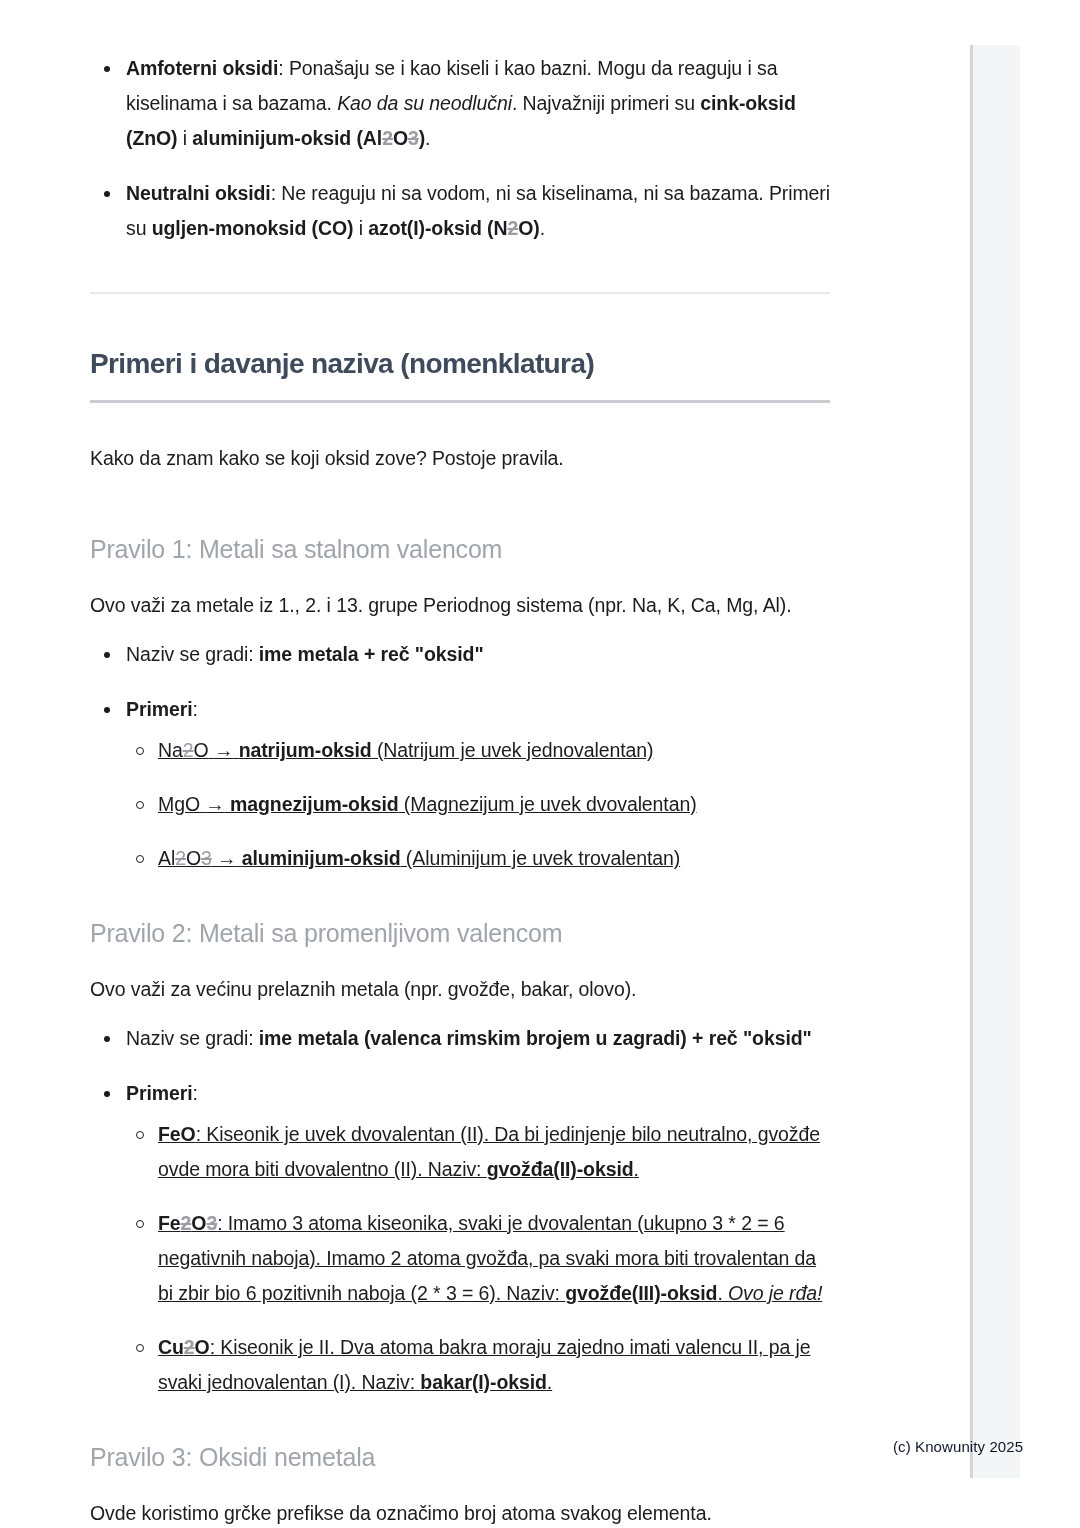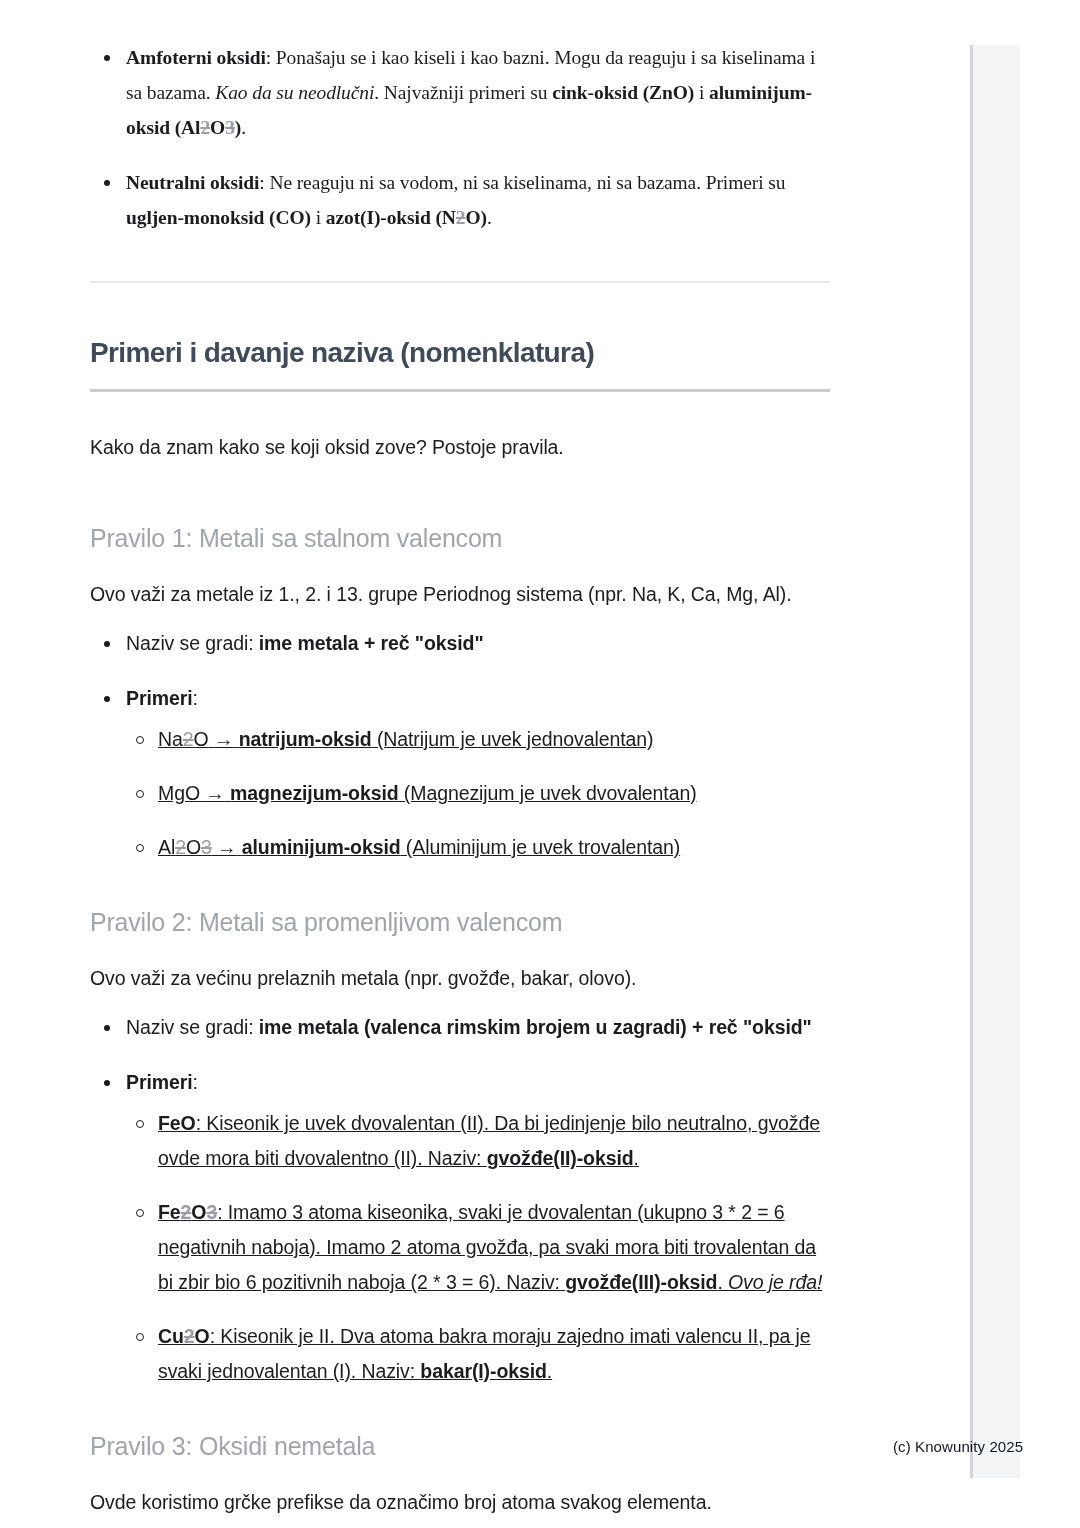--- a/index.html
+++ b/index.html
@@ -157,21 +157,21 @@
     z-index: 5;
   }
 </style>
 </head>
 <body>
 
 <div id="scroll-strip"></div>
 
 <div id="doc">
 
-  <ul class="lvl1" style="margin-top:0;font-family:Liberation Serif, serif;">
+  <ul class="lvl1" style="margin-top:11px;">
 
     <li class="item">
       <b>Amfoterni oksidi</b><span>: Ponašaju se i kao kiseli i kao bazni. Mogu da reaguju i sa kiselinama i sa bazama. </span><i>Kao da su neodlučni</i><span>. Najvažniji primeri su </span><b>cink-oksid (ZnO)</b><span> i </span><b><span>aluminijum-oksid (Al</span><span class="sub">2</span><span>O</span><span class="sub">3</span><span>)</span></b><span>.</span>
     </li>
 
     <li class="item">
       <b>Neutralni oksidi</b><span>: Ne reaguju ni sa vodom, ni sa kiselinama, ni sa bazama. Primeri su </span><b>ugljen-monoksid (CO)</b><span> i </span><b><span>azot(I)-oksid (N</span><span class="sub">2</span><span>O</span><span>)</span></b><span>.</span>
     </li>
 
   </ul>
@@ -221,21 +221,21 @@
 
   <ul class="lvl1">
     <li class="item">
       <span>Naziv se gradi: </span><b>ime metala (valenca rimskim brojem u zagradi) + reč "oksid"</b>
     </li>
     <li class="item">
       <b>Primeri</b><span>:</span>
       <ul class="lvl2">
 
         <li class="subitem">
-          <b>FeO</b><span>: Kiseonik je uvek dvovalentan (II). Da bi jedinjenje bilo neutralno, gvožđe ovde mora biti dvovalentno (II). Naziv: </span><b>gvožđe(II)-oksid</b><span>.</span>
+          <b>FeO</b><span>: Kiseonik je uvek dvovalentan (II). Da bi jedinjenje bilo neutralno, gvožđe ovde mora biti dvovalentno (II). Naziv: </span><b>gvožđa(II)-oksid</b><span>.</span>
         </li>
 
         <li class="subitem">
           <b><span>Fe</span><span class="sub">2</span><span>O</span><span class="sub">3</span></b><span>: Imamo 3 atoma kiseonika, svaki je dvovalentan (ukupno 3 * 2 = 6 negativnih naboja). Imamo 2 atoma gvožđa, pa svaki mora biti trovalentan da bi zbir bio 6 pozitivnih naboja (2 * 3 = 6). Naziv: </span><b>gvožđe(III)-oksid</b><span>. </span><i>Ovo je rđa!</i>
         </li>
 
         <li class="subitem">
           <b><span>Cu</span><span class="sub">2</span><span>O</span></b><span>: Kiseonik je II. Dva atoma bakra moraju zajedno imati valencu II, pa je svaki jednovalentan (I). Naziv: </span><b>bakar(I)-oksid</b><span>.</span>
         </li>
 

